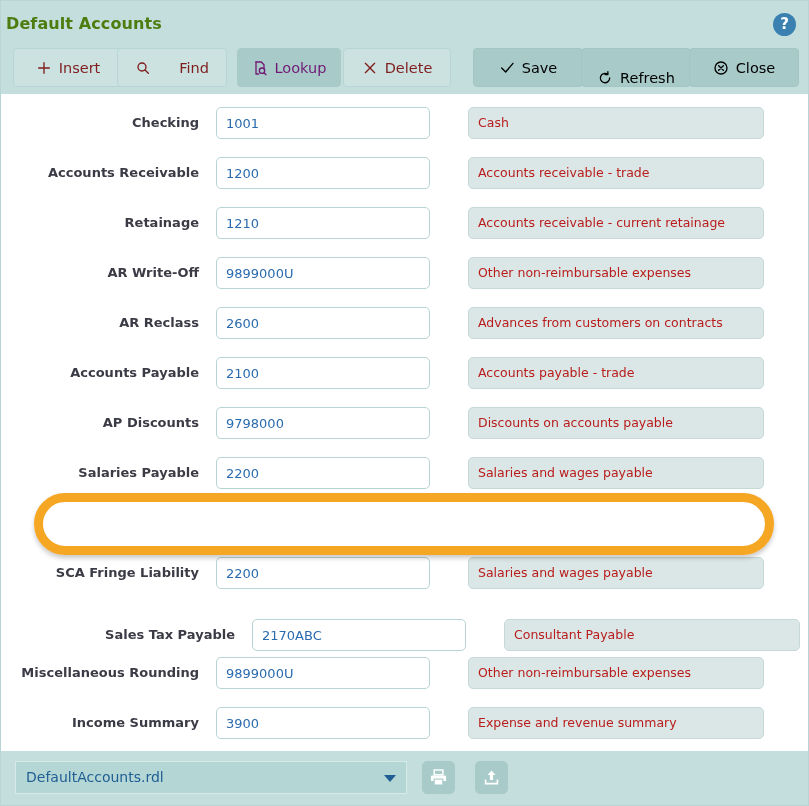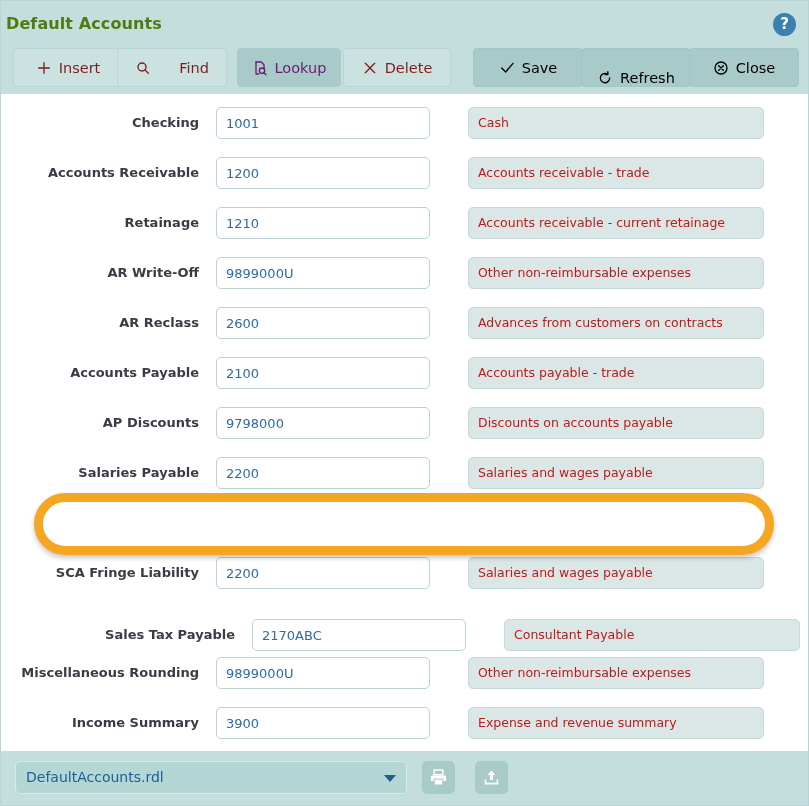--- a/index.html
+++ b/index.html
@@ -189,21 +189,21 @@
     box-sizing: border-box;
   }
   .report-select {
     position: absolute;
     left: 14px; top: 10px;
     width: 392px;
     height: 33px;
     box-sizing: border-box;
     background: #b4d6d5;
     border: 1px solid #d6eae9;
-    border-radius: 5px;
+    border-radius: 0;
     padding: 0 26px 0 10px;
     line-height: 31px;
     font-size: 14px;
     color: #1f5e94;
     white-space: nowrap;
     overflow: hidden;
     cursor: pointer;
   }
   .select-caret {
     position: absolute;

